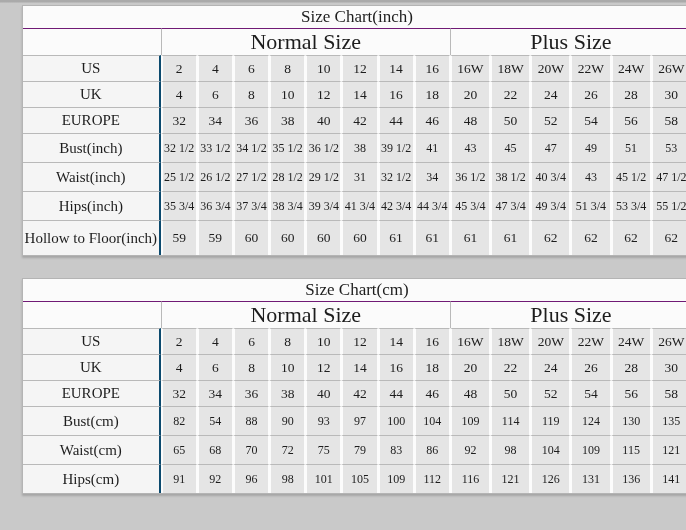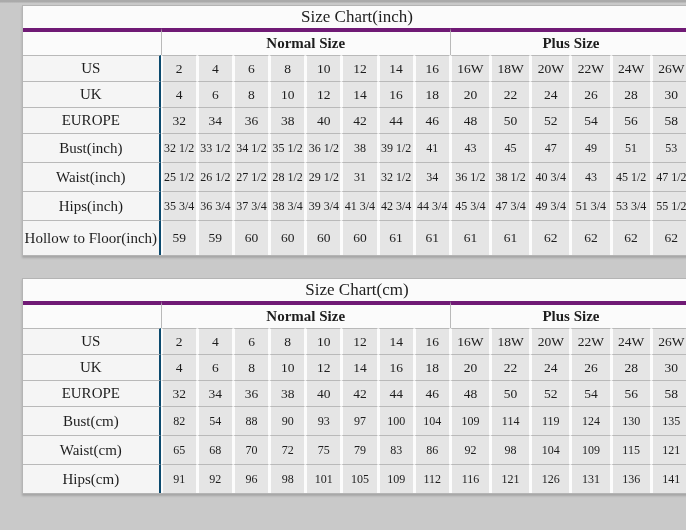--- a/index.html
+++ b/index.html
@@ -47,24 +47,23 @@
 
   
   td.table-title {
     height: 22px;
     font-size: 17px;
     background: #fbfbfb;
   }
   
   .group-row td {
     height: 23px;
-    font-size: 15px;
+    font-size: 22px;
     background: #fbfbfb;
-    border-top: 4px solid #701a75;
-    font-weight: bold;
+    border-top: 1px solid #701a75;
   }
   td.group-cell { border-left: 1px solid #b9b9b9; }
 
   
   td.label-cell {
     background: #f5f5f5;
     border-top: 1px solid #b9b9b9;
     border-right: 2px solid #0c4a6e;
     font-size: 15px;
   }

